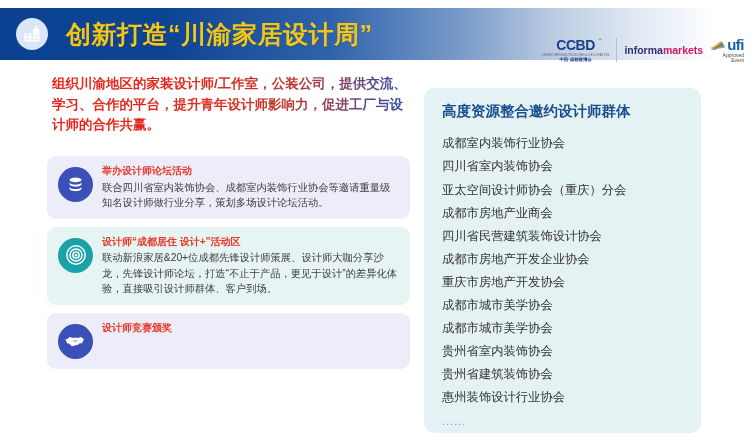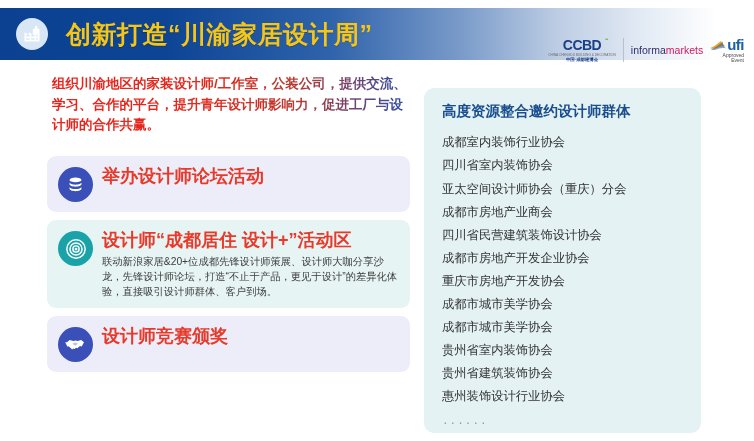--- a/index.html
+++ b/index.html
@@ -63,21 +63,21 @@
     position:absolute; right:-6px; top:-2px;
     font-size:6px; color:#7ac143; letter-spacing:-1px;
   }
   .logo-ccbd .ccbd-sub {
     font-size: 3.2px; color: #6a6a6a; margin-top: 1.5px; letter-spacing: 0px;
   }
   .logo-ccbd .ccbd-cn {
     font-size: 4.4px; color: #1b3f87; margin-top: 1px; font-weight: bold;
   }
   .logo-divider { width:1px; height:24px; background:#b9bfcc; }
-  .logo-informa { display:flex; align-items:flex-start; font-size:10.5px; font-weight:normal; }
+  .logo-informa { display:flex; align-items:flex-start; font-size:10.5px; font-weight:bold; }
   .logo-informa .inf { color:#2f2f6b; }
   .logo-informa .mk { color:#d8155e; }
   .logo-ufi { display:flex; flex-direction:column; align-items:flex-end; line-height:1.05; }
   .logo-ufi .ufi-row { display:flex; align-items:center; gap:1px; }
   .logo-ufi .ufi-txt { font-size:15px; font-weight:bold; color:#1b5faa; letter-spacing:-0.5px; }
   .logo-ufi .ufi-sub { font-size:5px; color:#4a4a4a; }
 
   
   .intro {
     position: absolute;
@@ -109,21 +109,21 @@
     position: absolute;
     left: 11px; top: 11px;
     width: 35px; height: 35px;
     border-radius: 50%;
     display: flex; align-items: center; justify-content: center;
   }
   .card-icon.indigo { background: #3a4fb8; }
   .card-icon.teal   { background: #19a3a8; }
   .card-title {
     color: #e8392a;
-    font-size: 18px;
+    font-size: 10px;
     font-weight: bold;
     line-height: 1.25;
     margin-bottom: 2px;
   }
   .card-body {
     color: #3d3d3d;
     font-size: 10.3px;
     line-height: 1.48;
   }
 
@@ -143,21 +143,20 @@
     font-weight: bold;
     margin-bottom: 11px;
   }
   .panel-list { list-style: none; margin: 0; padding: 0; }
   .panel-list li {
     color: #333333;
     font-size: 12.3px;
     line-height: 1.0;
     padding: 5.4px 0;
     white-space: nowrap;
-    font-family: Liberation Mono, monospace;
   }
   .panel-list li.ellipsis {
     color: #8b9ba3;
     font-size: 11px;
     letter-spacing: 1px;
     padding-top: 7px;
   }
 </style>
 </head>
 <body>
@@ -201,20 +200,21 @@
 
   <div class="card lav">
     <div class="card-icon indigo">
       <svg width="19" height="19" viewBox="0 0 24 24" aria-hidden="true">
         <ellipse cx="12" cy="6.2" rx="7.5" ry="3" fill="#fff"></ellipse>
         <path fill="#fff" d="M4.5 9.2c0 1.7 3.4 3 7.5 3s7.5-1.3 7.5-3v2.6c0 1.7-3.4 3-7.5 3s-7.5-1.3-7.5-3V9.2z"></path>
         <path fill="#fff" d="M4.5 14.8c0 1.7 3.4 3 7.5 3s7.5-1.3 7.5-3v2.6c0 1.7-3.4 3-7.5 3s-7.5-1.3-7.5-3v-2.6z"></path>
       </svg>
     </div>
     <div class="card-title">举办设计师论坛活动</div>
+    <div class="card-body">联合四川省室内装饰协会、成都室内装饰行业协会等邀请重量级知名设计师做行业分享，策划多场设计论坛活动。</div>
   </div>
 
   <div class="card mint">
     <div class="card-icon teal">
       <svg width="22" height="22" viewBox="0 0 24 24" aria-hidden="true">
         <circle cx="12" cy="12" r="10" fill="none" stroke="#fff" stroke-width="1.6"></circle>
         <circle cx="12" cy="12" r="6.6" fill="none" stroke="#fff" stroke-width="1.6"></circle>
         <circle cx="12" cy="12" r="3.4" fill="none" stroke="#fff" stroke-width="1.6"></circle>
         <circle cx="12" cy="12" r="1.5" fill="#fff"></circle>
       </svg>

